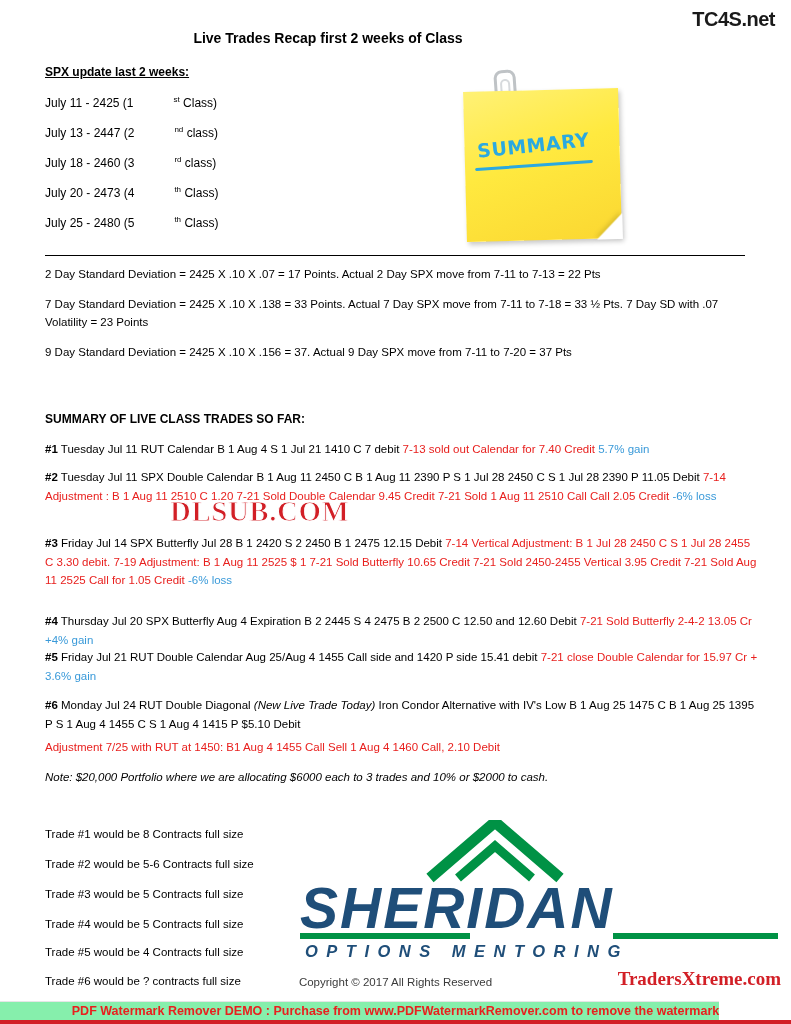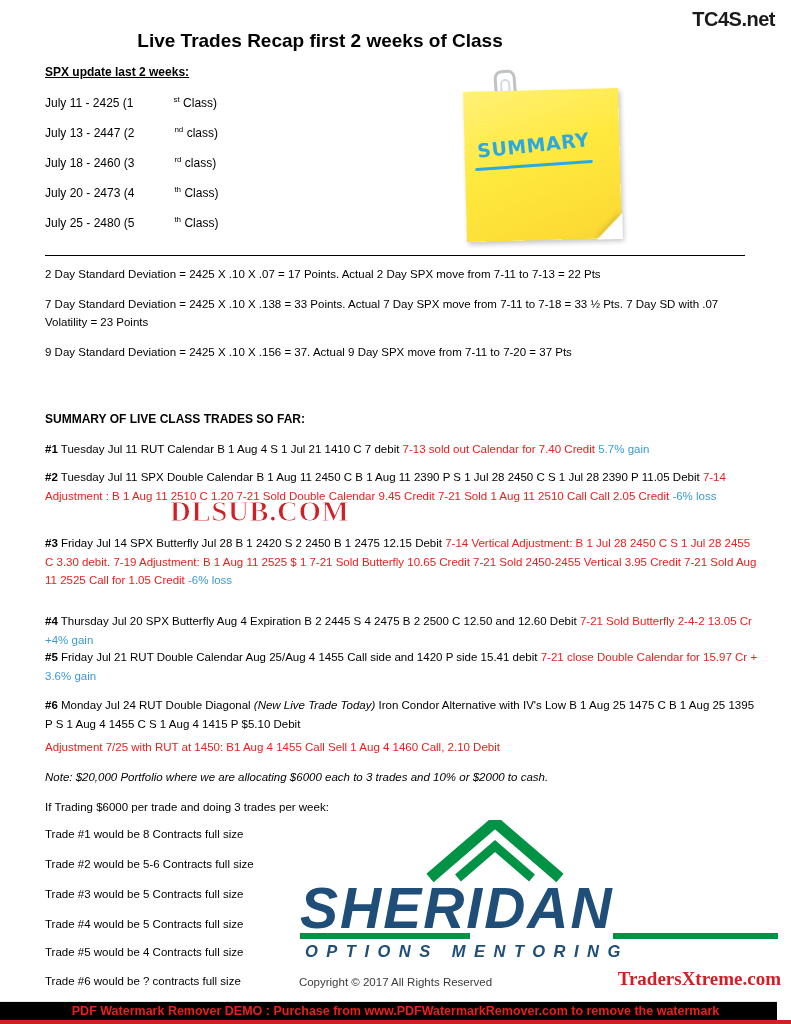--- a/index.html
+++ b/index.html
@@ -13,22 +13,22 @@
   }
   .page{position:relative;width:791px;height:1024px;}
 
   
   .brand{
     position:absolute;top:8px;right:16px;
     font-size:20px;font-weight:bold;color:#1a1a1a;
     letter-spacing:-0.5px;
   }
   .doc-title{
-    position:absolute;top:30px;left:0;width:640px;
-    text-align:center;font-size:19px;font-weight:bold;
+    position:absolute;top:30px;left:8px;width:640px;
+    text-align:center;font-size:14px;font-weight:bold;
   }
 
   
   .spx-head{position:absolute;left:45px;top:65px;font-size:12px;font-weight:bold;text-decoration:underline;}
   .spx-list{position:absolute;left:45px;top:95px;width:330px;}
   .spx-list div{font-size:12px;margin-bottom:15px;}
   sup{font-size:8px;padding-left:40px;}
 
   .rule{
     position:absolute;left:45px;top:255px;width:700px;height:1px;
@@ -137,22 +137,22 @@
   }
   .tx-brand{
     position:absolute;right:10px;top:968px;
     font-family:"Liberation Serif", serif;
     font-size:19px;font-weight:bold;color:#d21f26;
     text-shadow:1px 1px 0 #fff,-1px -1px 0 #fff;
   }
 
   
   .wm-bar{
-    position:absolute;left:0;bottom:0;width:777px;height:22px;
-    background:#000000;border-top:1px solid #e6e6e6;
+    position:absolute;left:0;bottom:0;width:719px;height:22px;
+    background:#86efac;border-top:1px solid #e6e6e6;
   }
   .wm-text{
     position:absolute;left:0;top:2px;width:791px;text-align:center;
     font-size:12.5px;font-weight:bold;color:#e8201e;
   }
   .wm-under{
     position:absolute;left:0;bottom:0;width:791px;height:4px;background:#d21f26;
   }
 </style>
 </head>
@@ -209,21 +209,20 @@
   </div>
 
   <div class="trade" id="t6">
     <b>#6</b><span> Monday Jul  24  RUT  Double Diagonal </span><span class="ital">(New Live Trade Today)</span><span> Iron Condor Alternative with IV's Low  B  1  Aug 25  1475 C     B  1  Aug 25  1395 P      S  1  Aug 4  1455 C      S  1  Aug 4  1415 P  $5.10 Debit</span>
   </div>
 
   <div class="trade red" id="adj">Adjustment 7/25 with RUT at 1450: B1 Aug  4    1455 Call   Sell 1 Aug 4   1460 Call, 2.10 Debit</div>
 
   <div class="trade" id="note">Note:  $20,000 Portfolio where we are allocating $6000 each to 3 trades and 10% or $2000 to cash.</div>
 
-  <div class="trade" id="ifline">If Trading $6000 per trade and doing 3 trades per week:</div>
 
   <div class="tradesize" id="s1">Trade #1  would be 8 Contracts full size</div>
   <div class="tradesize" id="s2">Trade #2  would be 5-6 Contracts full size</div>
   <div class="tradesize" id="s3">Trade #3  would be  5 Contracts full size</div>
   <div class="tradesize" id="s4">Trade #4  would be 5 Contracts full size</div>
   <div class="tradesize" id="s5">Trade #5  would be 4 Contracts full size</div>
   <div class="tradesize" id="s6">Trade #6  would be ? contracts full size</div>
 
   <div class="logo">
     <svg width="500" height="150">

